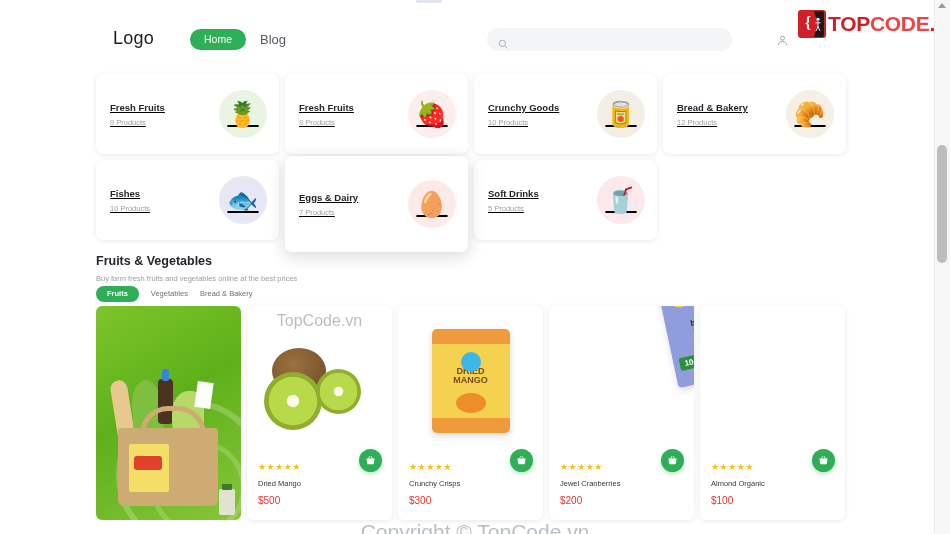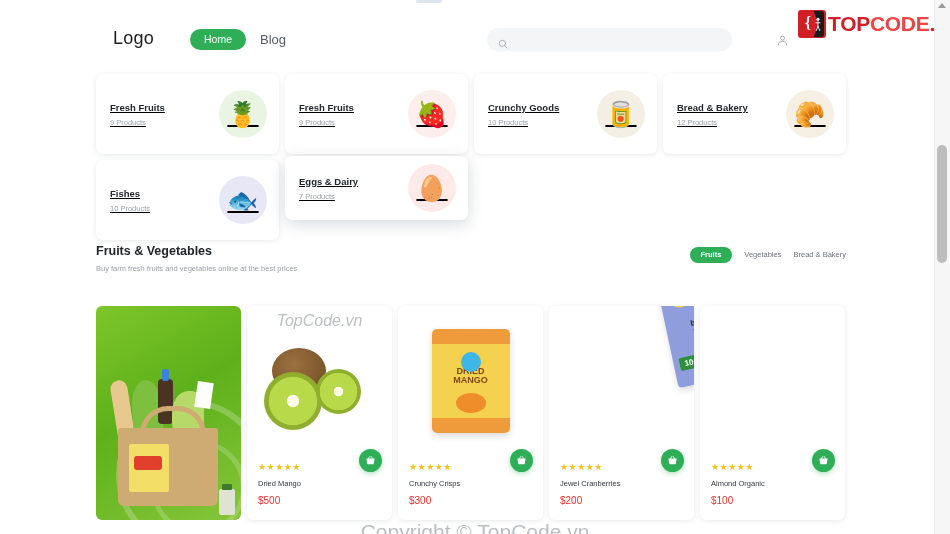--- a/index.html
+++ b/index.html
@@ -157,38 +157,38 @@
     border-radius: 7px;
     box-shadow: 0 1px 5px rgba(30,40,60,.10);
     display: flex; align-items: center; justify-content: space-between;
     padding: 0 12px 0 14px;
     cursor: pointer;
     position: relative;
     text-decoration: underline;
   }
   .cat-card.raised {
     box-shadow: 0 4px 16px rgba(30,40,60,.18);
-    height: 64px;
+    height: 96px;
     margin-top: -4px;
     z-index: 5;
   }
   .cat-name { font-size: 9.5px; font-weight: 700; color: #22262b; margin-bottom: 5px; }
   .cat-count { font-size: 7.5px; color: #9aa0a6; }
   .cat-thumb {
     width: 48px; height: 48px; border-radius: 50%;
     display: flex; align-items: center; justify-content: center;
     font-size: 25px; line-height: 1;
     flex-shrink: 0;
   }
 
   
   .sec-head {
-    position: absolute; left: 96px; top: 178px;
+    position: absolute; left: 96px; top: 188px;
     width: 750px;
-    display: flex; align-items: flex-start; justify-content: space-between;
+    display: flex; align-items: flex-start; justify-content: space-between; flex-direction: column;
   }
   .sec-title { font-size: 12.5px; font-weight: 700; color: #22262b; }
   .sec-sub { font-size: 7.5px; color: #9aa0a6; margin-top: 6px; text-align: center; }
   .filters { display: flex; align-items: center; gap: 12px; margin-top: 3px; }
   .filter-pill {
     background: #2eae57; color: #fff; font-size: 7.5px; font-weight: 600;
     padding: 4px 11px; border-radius: 20px; line-height: 1;
     border: none; cursor: pointer;
   }
   .filter-link { font-size: 7.5px; color: #6c7178; cursor: pointer; }
@@ -375,21 +375,20 @@
 
   
   .wm-product {
     position: absolute; top: 6px; left: 50%;
     transform: translateX(-50%);
     font-family: "Liberation Sans", sans-serif;
     font-size: 16px; font-weight: 400;
     color: rgba(120,125,130,.50);
     white-space: nowrap;
     pointer-events: none;
-    font-style: italic;
   }
   .wm-bottom {
     position: absolute; left: 50%; top: 498px;
     transform: translateX(-50%);
     font-family: "Liberation Sans", sans-serif;
     font-size: 21px; color: rgba(125,130,136,.52);
     white-space: nowrap;
     pointer-events: none;
     z-index: 40;
     margin-top: 22px;
@@ -487,20 +486,27 @@
       </div>
 
       <div class="cat-card raised">
         <div>
           <div class="cat-name">Eggs &amp; Dairy</div>
           <div class="cat-count">7 Products</div>
         </div>
         <div class="cat-thumb" style="background:#fbeae8">🥚</div>
       </div>
 
+      <div class="cat-card">
+        <div>
+          <div class="cat-name">Soft Drinks</div>
+          <div class="cat-count">5 Products</div>
+        </div>
+        <div class="cat-thumb" style="background:#fbe9ec">🥤</div>
+      </div>
 
     </div>
 
     <div class="sec-head">
       <div>
         <div class="sec-title">Fruits &amp; Vegetables</div>
         <div class="sec-sub">Buy farm fresh fruits and vegetables online at the best prices</div>
       </div>
       <div class="filters">
         <button class="filter-pill">Fruits</button>

